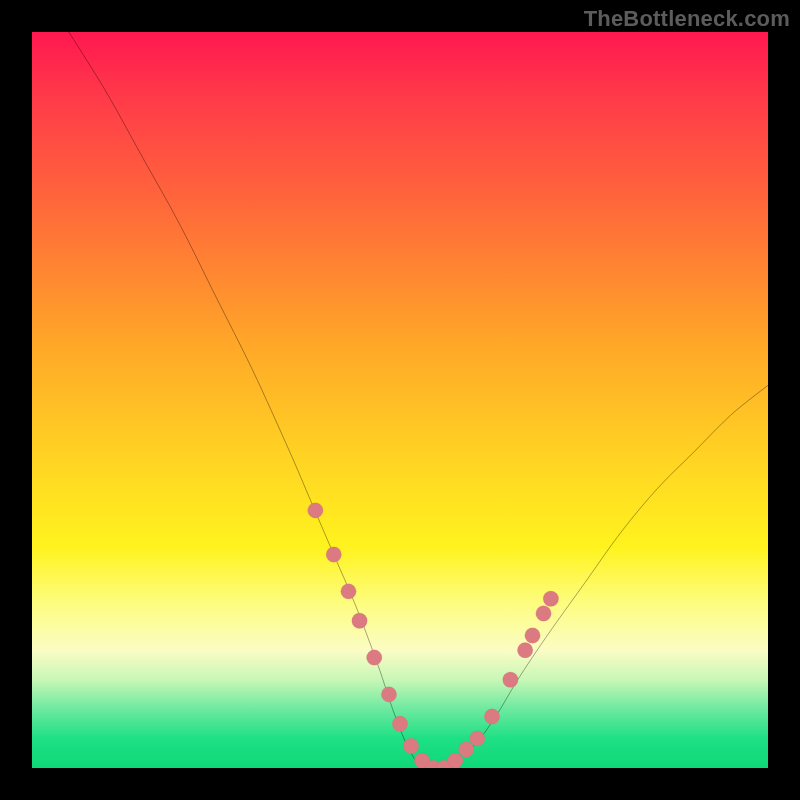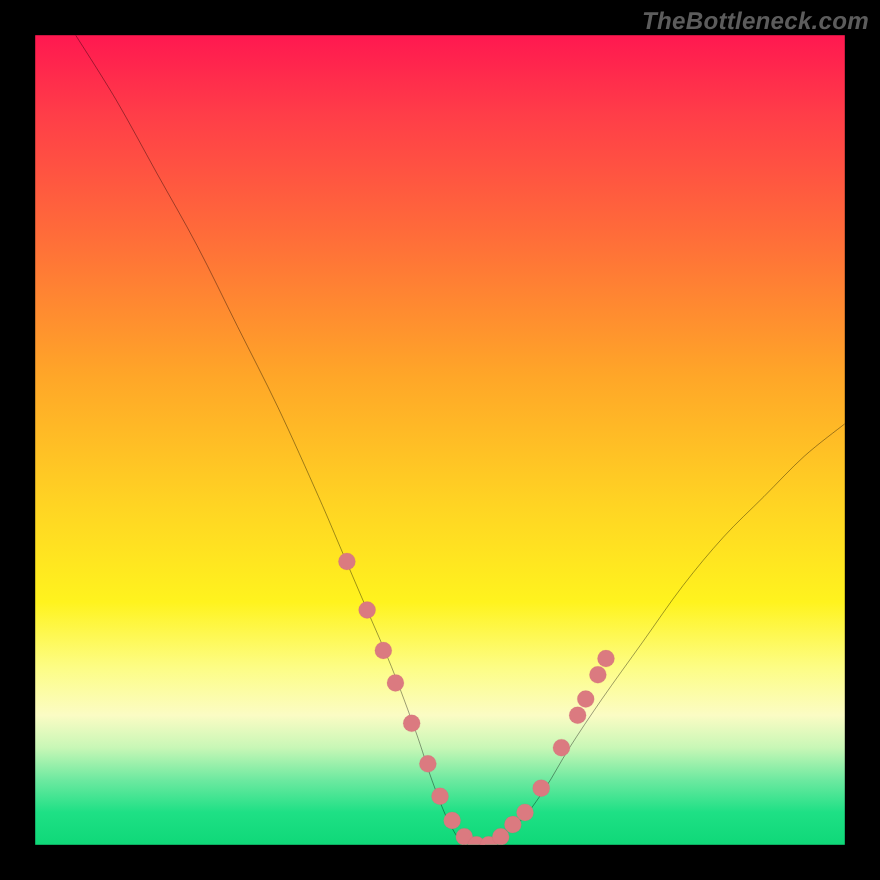--- a/index.html
+++ b/index.html
@@ -19,21 +19,20 @@
   }
   .watermark {
     position: absolute;
     top: 6px;
     right: 10px;
     font-size: 22px;
     font-weight: 600;
     color: #5c5c5c;
     letter-spacing: 0.2px;
     z-index: 5;
-    font-style: italic;
   }
   .plot-wrap {
     position: absolute;
     left: 32px;
     top: 32px;
     width: 736px;
     height: 736px;
     background: linear-gradient(
       to bottom,
       #ff1850 0%,

